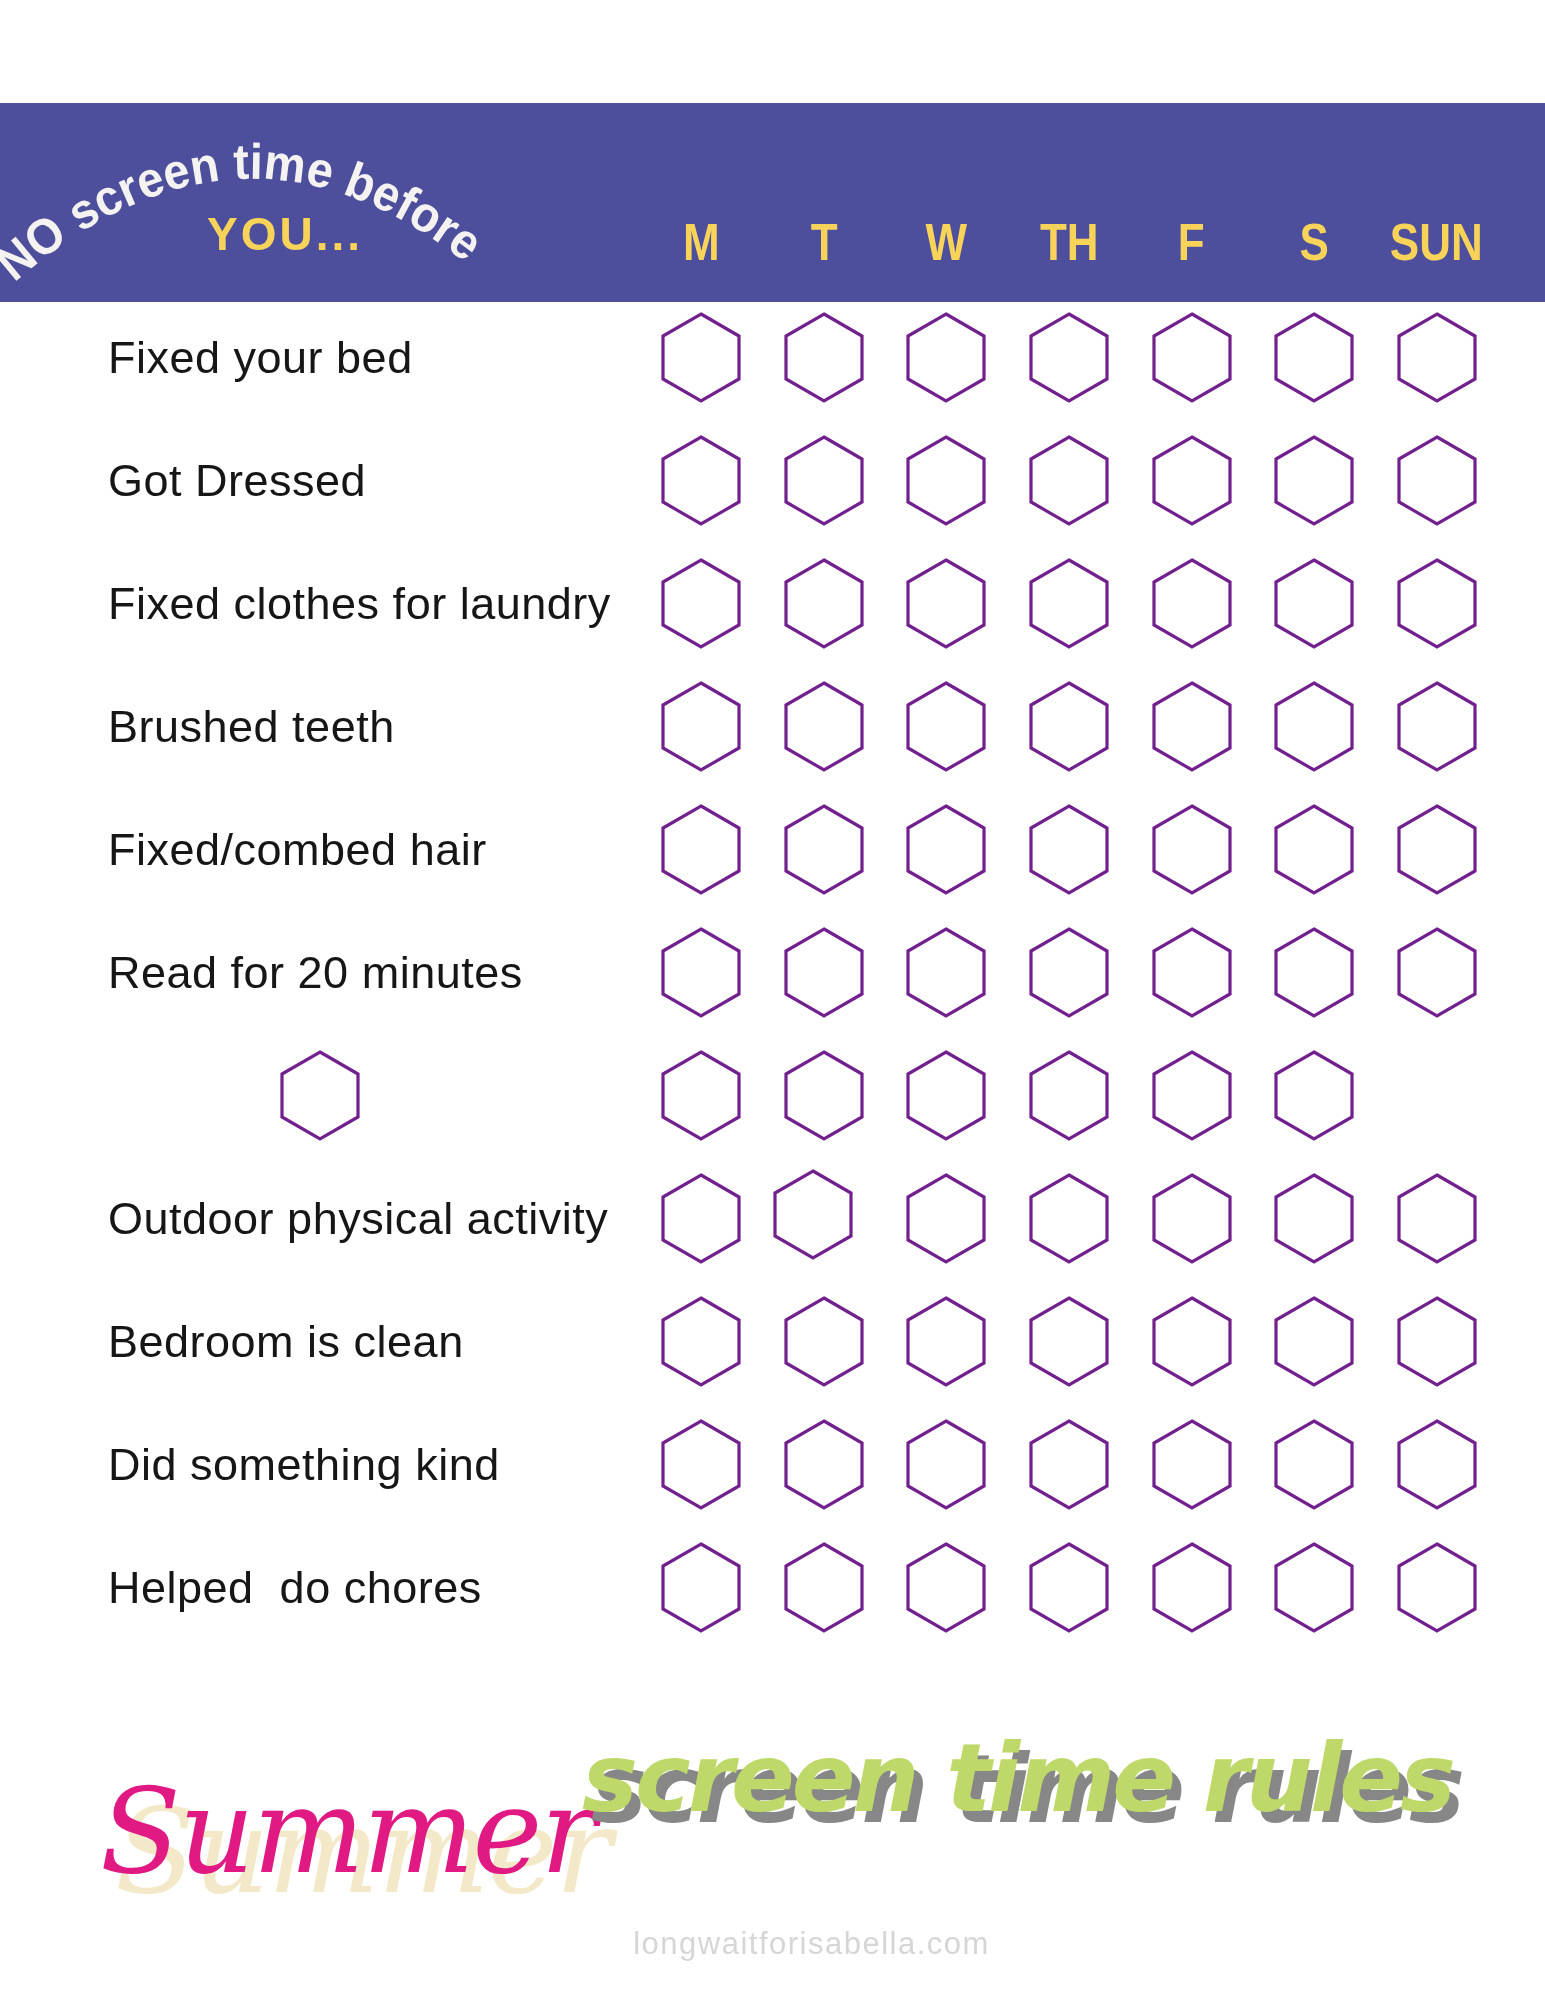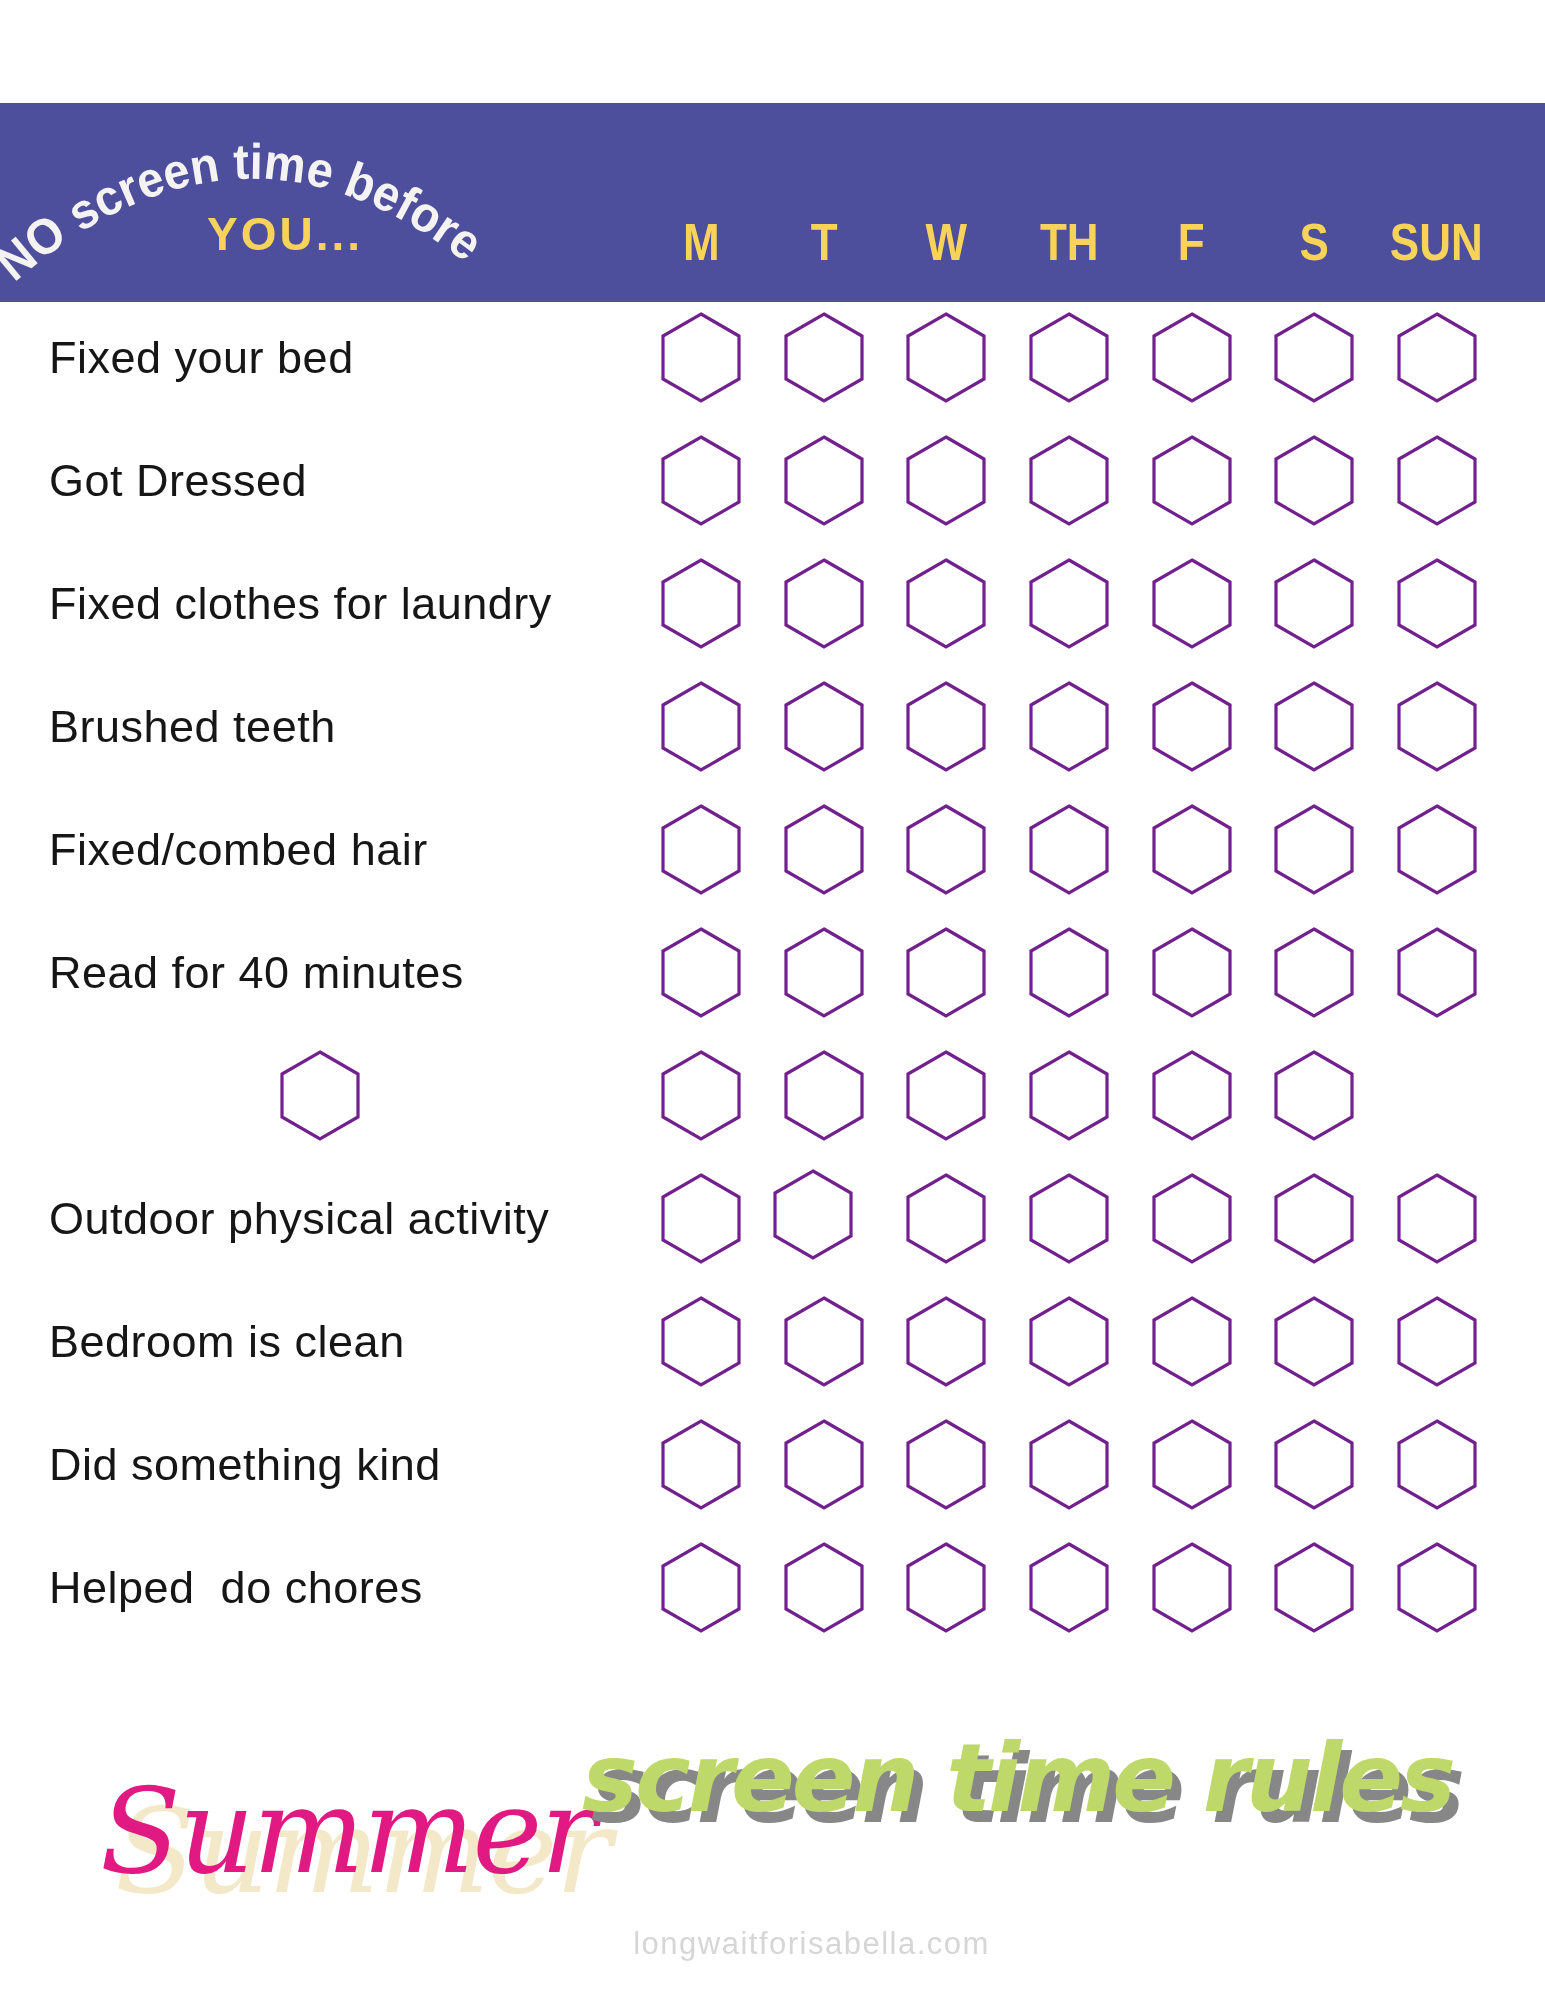--- a/index.html
+++ b/index.html
@@ -44,21 +44,21 @@
     font-size:50px;line-height:1;transform:scale(.88,1.04);
   }
 
   
   .rows{position:absolute;left:0;top:296px;width:1545px;}
   .row{
     display:grid;grid-template-columns:640px repeat(7,122.6px);
     height:123px;align-items:center;
   }
   .task-label{
-    padding-left:49px;font-size:45px;color:var(--task-color);
+    padding-left:108px;font-size:45px;color:var(--task-color);
     letter-spacing:.5px;white-space:pre;
   }
   .hex-cell{display:flex;justify-content:center;align-items:center;}
   .hex-cell svg{display:block;}
   .hex-cell polygon{fill:none;stroke:var(--hex-stroke);stroke-width:3.2;}
   
   .row:nth-child(8) .hex-cell:nth-child(3) svg{transform:translate(-11px,-4px);}
 
   
   .summer{
@@ -292,21 +292,21 @@
         <polygon points="40,2 78,24 78,67 40,89 2,67 2,24"></polygon>
       </svg>
     </div>
     <div class="hex-cell">
       <svg width="80" height="91" viewBox="0 0 80 91">
         <polygon points="40,2 78,24 78,67 40,89 2,67 2,24"></polygon>
       </svg>
     </div>
   </div>
     <div class="row">
-    <div class="task-label">Read for 40 minutes</div>
+    <div class="task-label">Read for 20 minutes</div>
     <div class="hex-cell">
       <svg width="80" height="91" viewBox="0 0 80 91">
         <polygon points="40,2 78,24 78,67 40,89 2,67 2,24"></polygon>
       </svg>
     </div>
     <div class="hex-cell">
       <svg width="80" height="91" viewBox="0 0 80 91">
         <polygon points="40,2 78,24 78,67 40,89 2,67 2,24"></polygon>
       </svg>
     </div>

